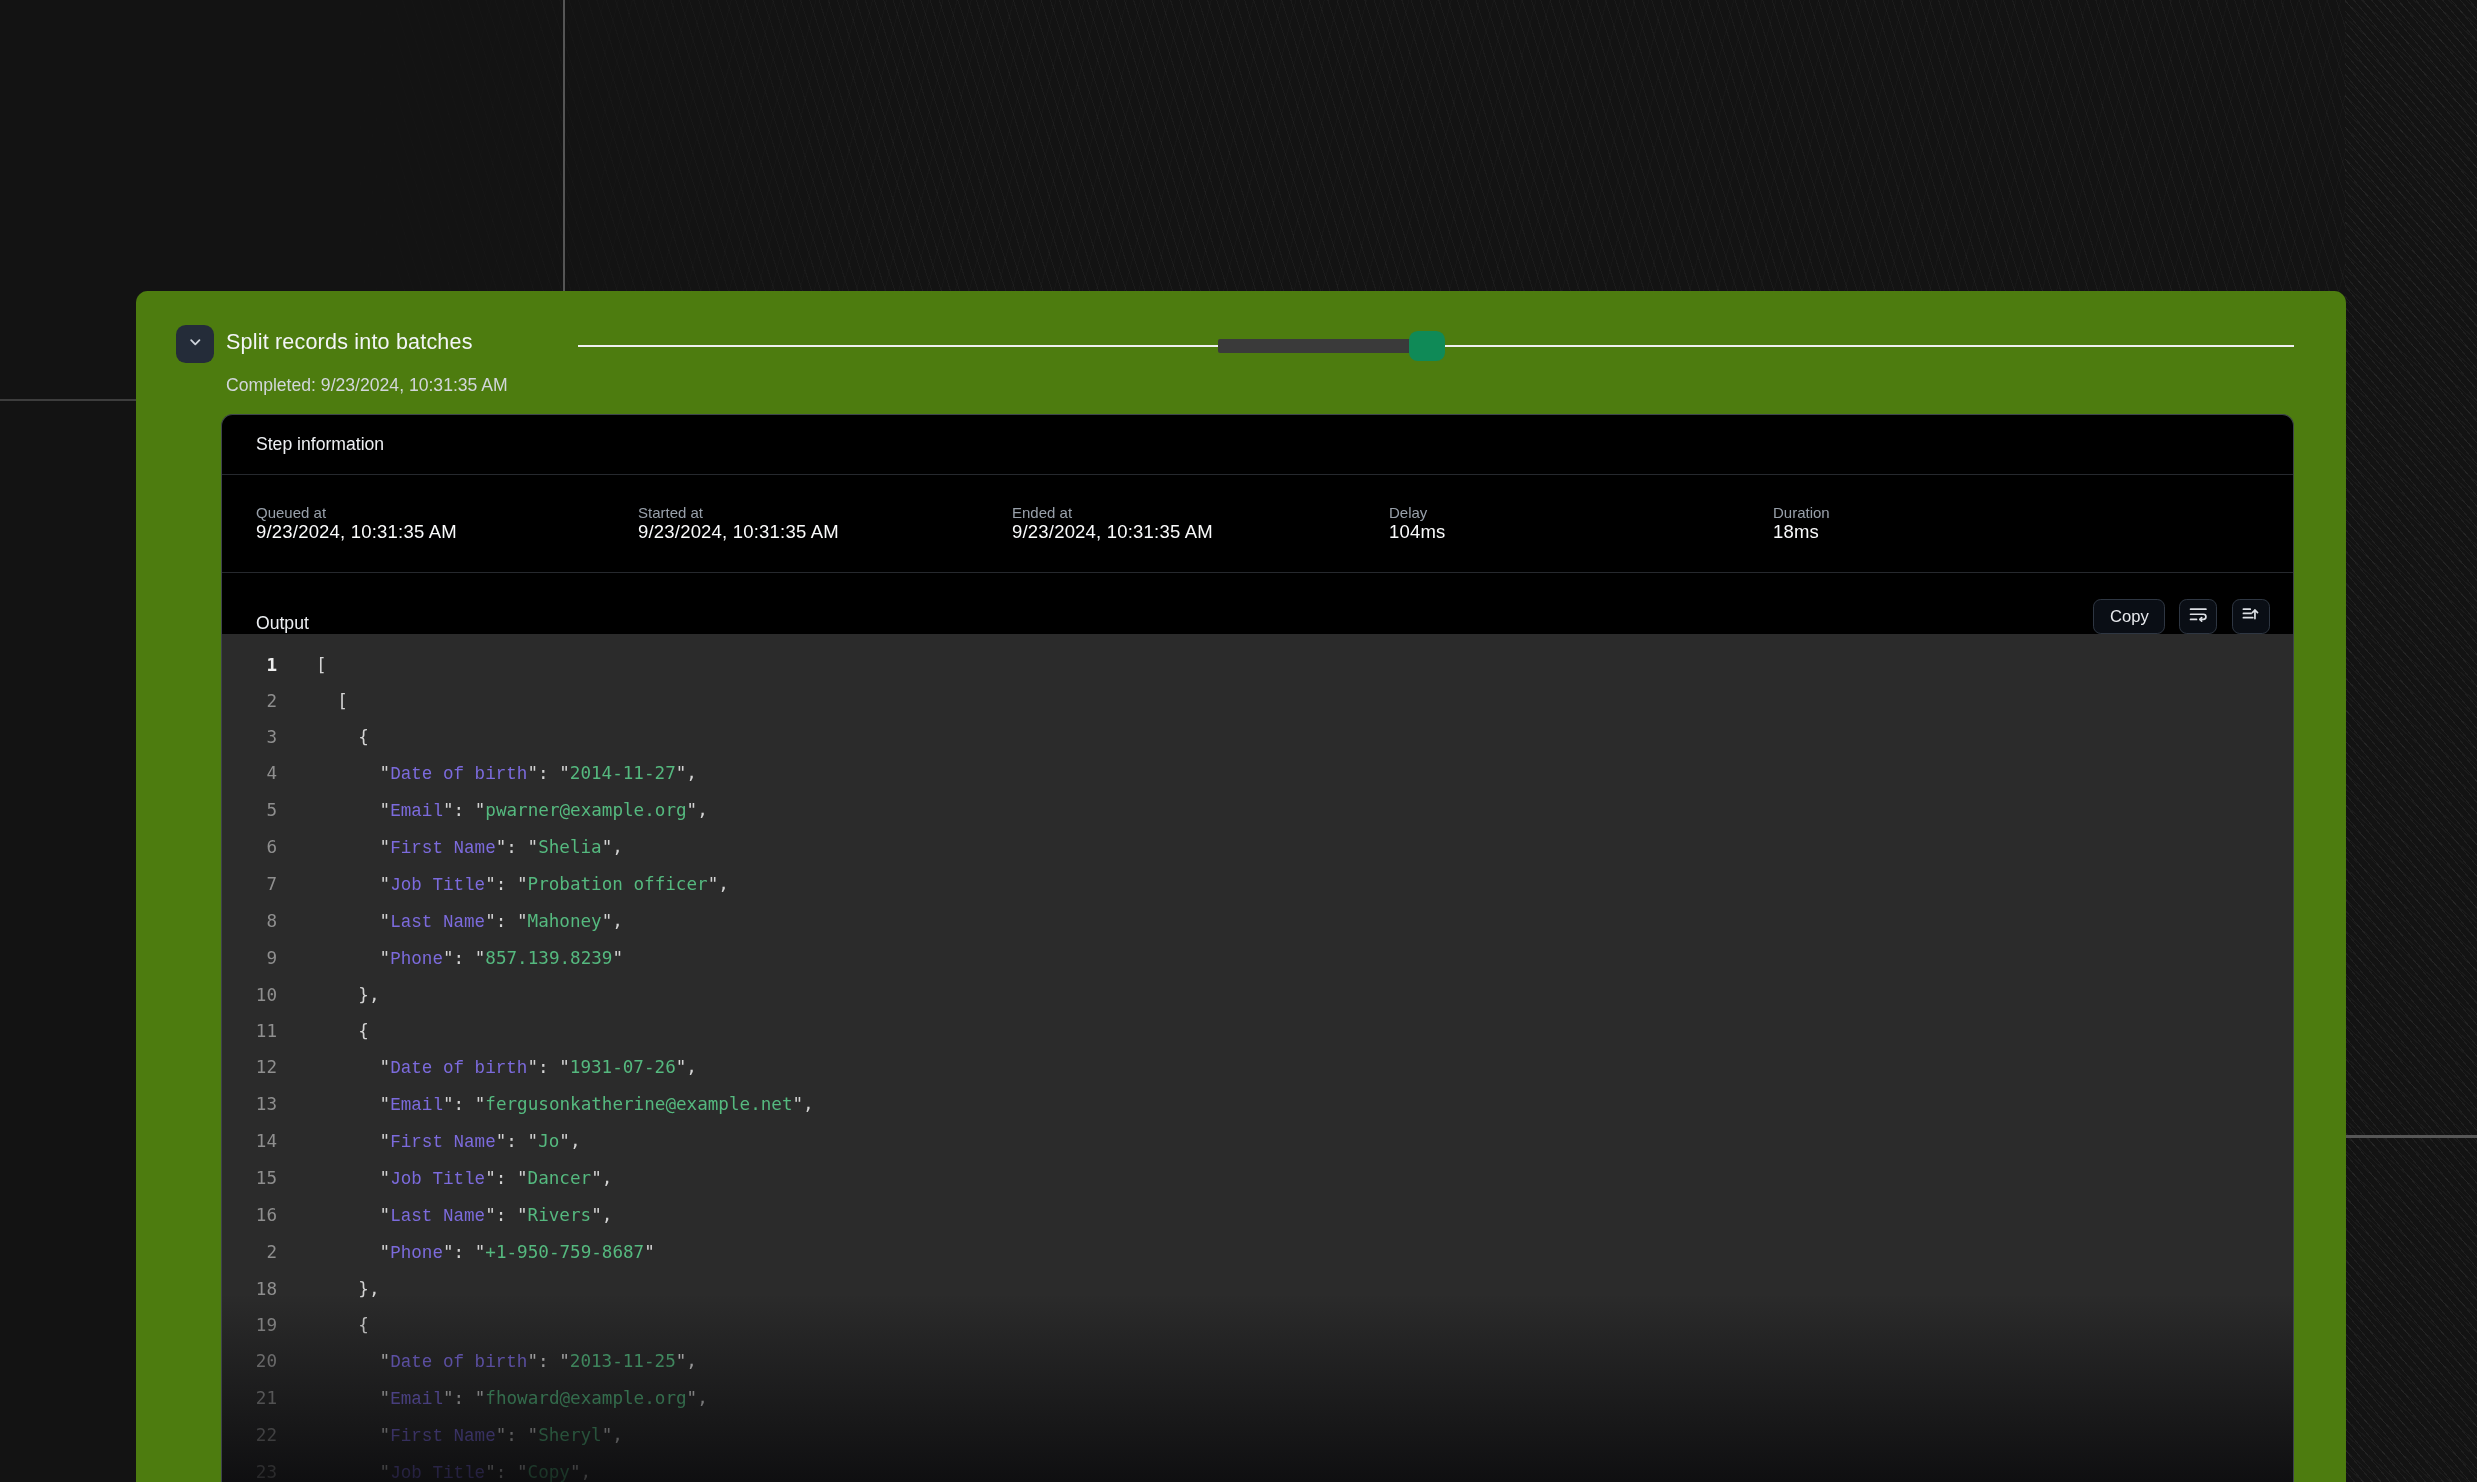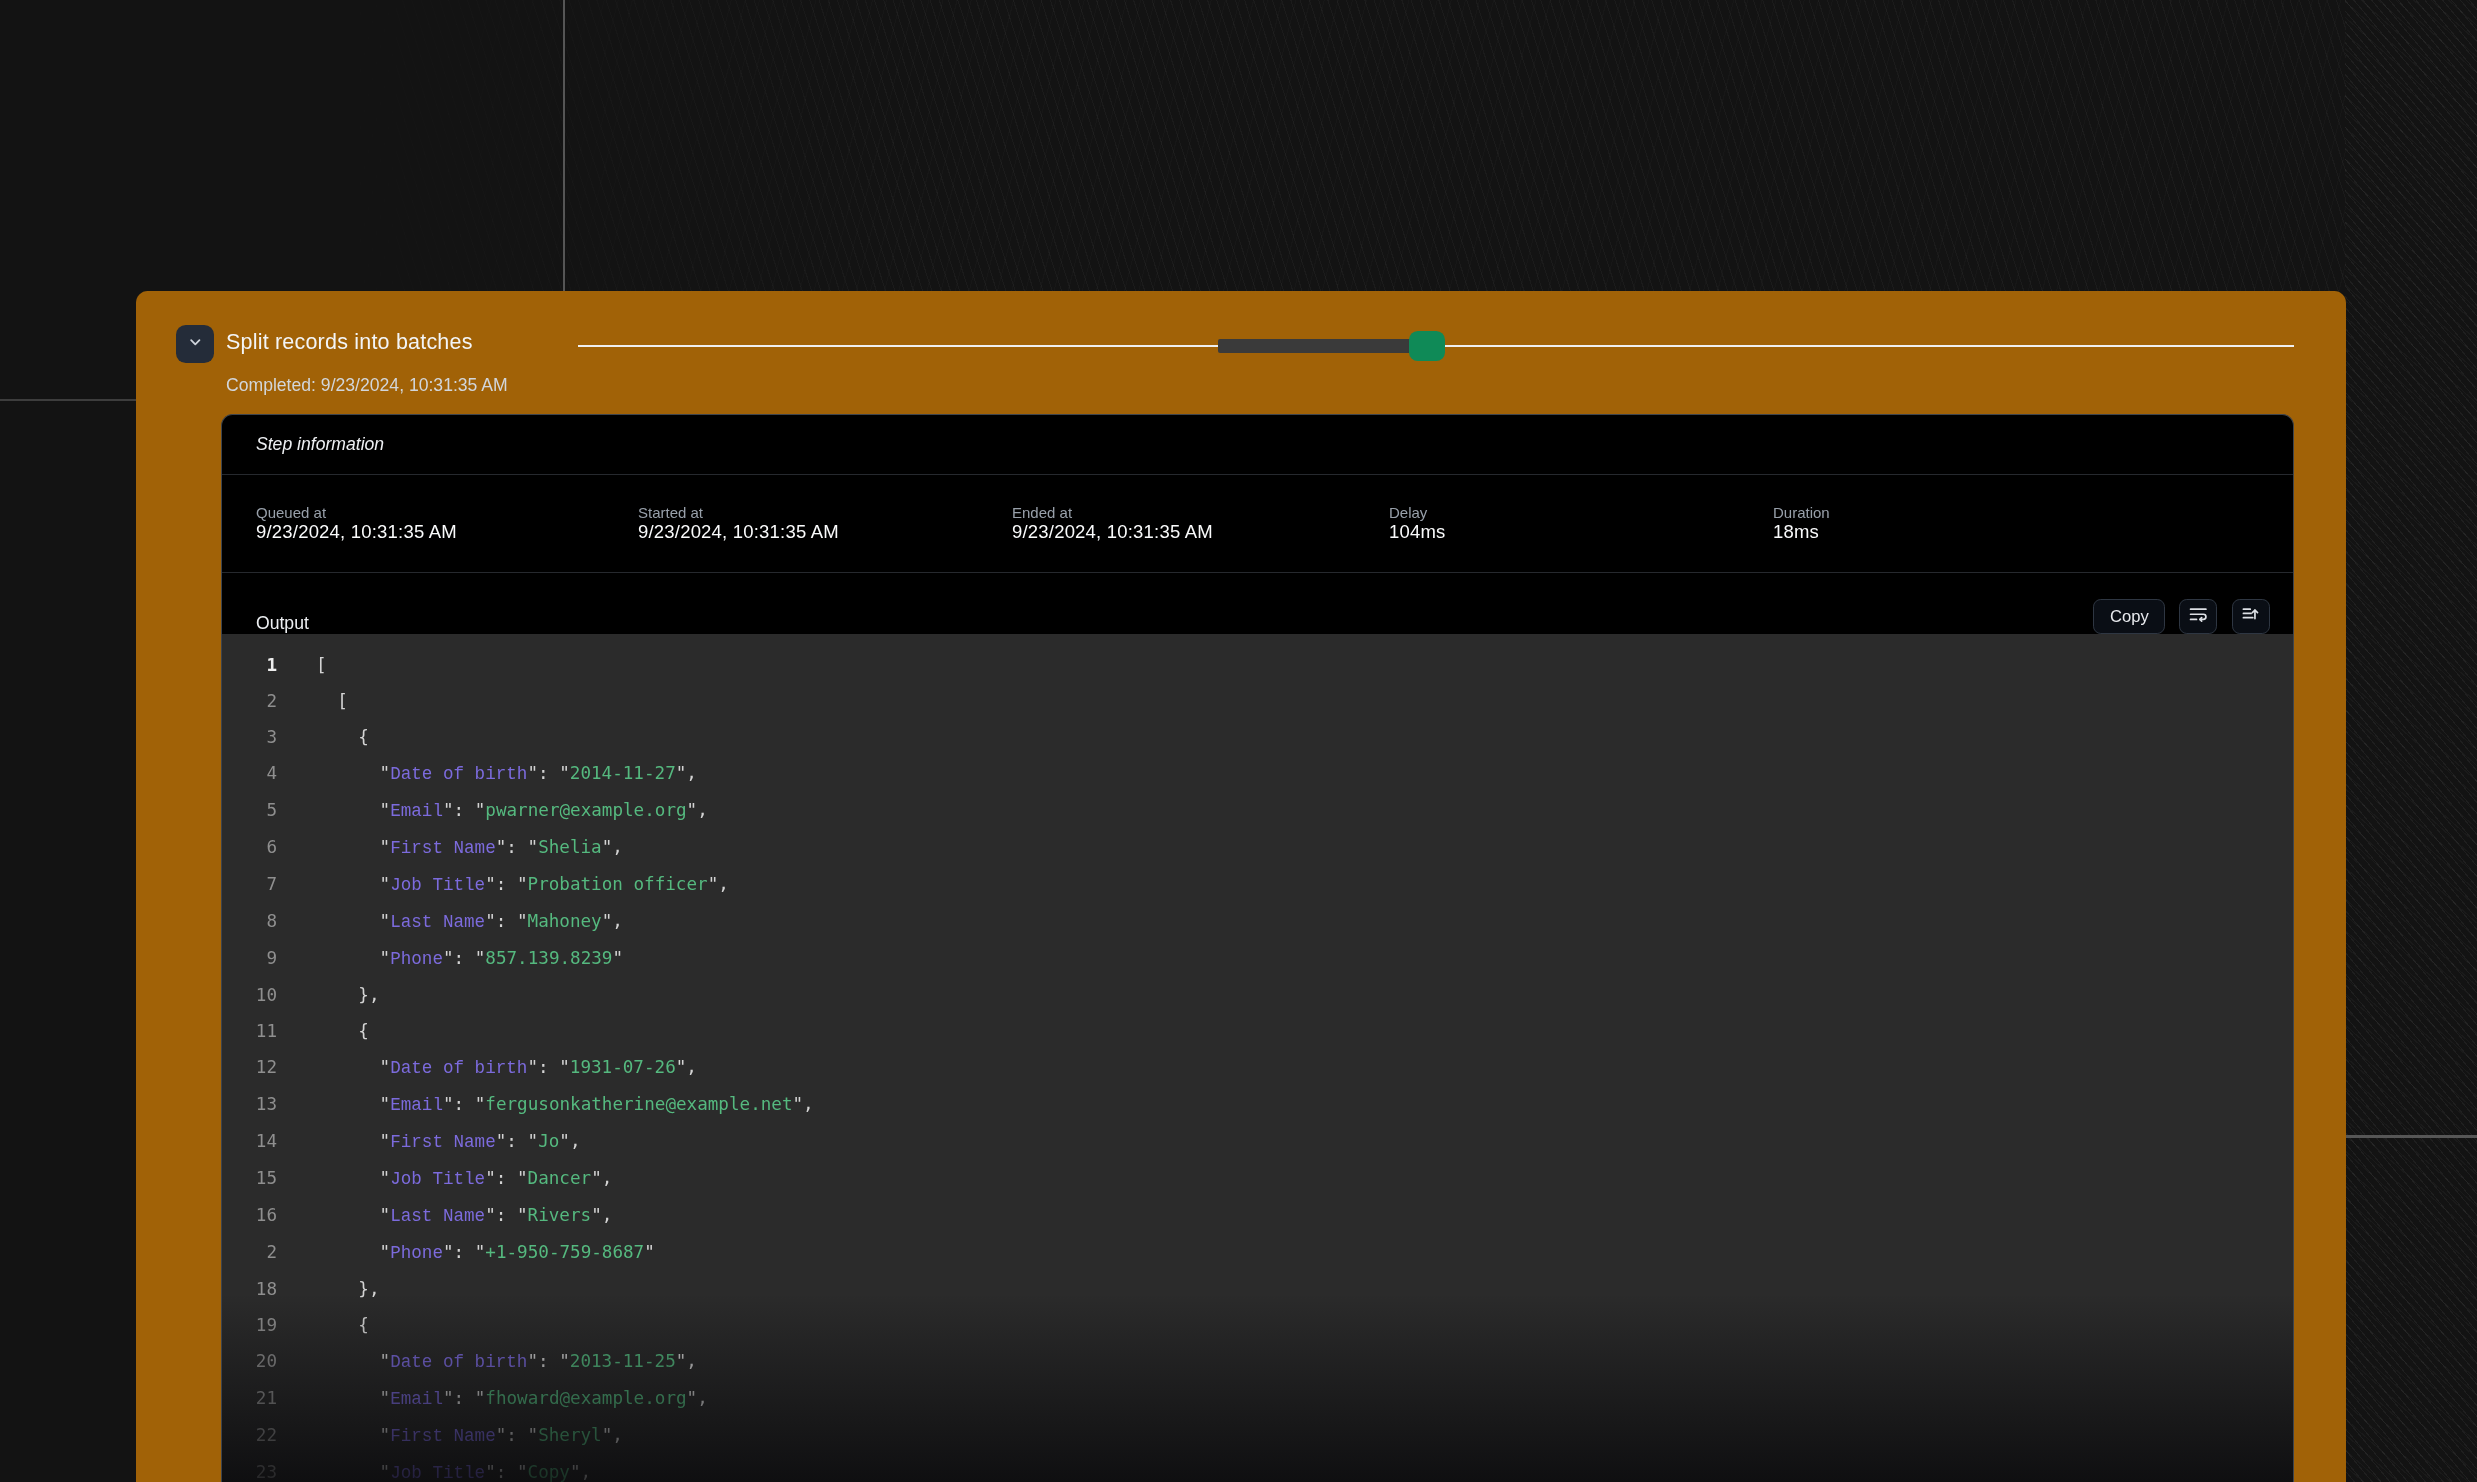--- a/index.html
+++ b/index.html
@@ -17,42 +17,42 @@
   .tex-right { position:absolute; left:2345px; right:0; top:0; bottom:0;
     background:
       repeating-linear-gradient(50deg, rgba(255,255,255,0.05) 0 1px, transparent 1px 6.8px),
       repeating-linear-gradient(42deg, rgba(255,255,255,0.03) 0 1px, transparent 1px 11.7px); }
   .hairline-left { position:absolute; left:0; top:399px; width:136px; height:2px; background:#3d3d3d; }
   .hairline-right { position:absolute; left:2345px; right:0; top:1135px; height:2.9px; background:#565656; }
   .vline-top { position:absolute; left:563px; top:0; width:2px; height:291px; background:rgba(210,210,210,0.35); }
 
   
   .app { position:absolute; left:136px; top:291px; width:2210px; height:1192px;
-    background:#a16207; border-radius:11.7px 11.7px 0 0; }
+    background:#4d7c0f; border-radius:11.7px 11.7px 0 0; }
 
   .chevron-btn { position:absolute; left:40px; top:34px; width:38px; height:38px;
     border-radius:9.8px; background:#242c39; display:flex; align-items:center; justify-content:center;
     cursor:pointer; }
   .step-title { position:absolute; left:90px; top:39px; font-size:21.5px; font-weight:500;
     color:#f3f5f7; letter-spacing:0.2px; }
   .step-sub { position:absolute; left:90px; top:76px; font-size:17.6px; color:#d2d6db;margin-top:8px; }
 
   .timeline-track { position:absolute; left:442px; top:54px; width:1716px; height:2px; background:#efefef; }
   .timeline-range { position:absolute; left:1082px; top:48px; width:205px; height:13.7px;
     background:#3a3a3a; border-radius:2px; }
   .timeline-handle { position:absolute; left:1273px; top:40px; width:36px; height:30px;
     background:#0f8a57; border-radius:8.8px; cursor:grab; }
 
   
   .card { position:absolute; left:85px; top:123px; width:2073px; bottom:0;
     background:#000; border:1px solid #3e444c; border-bottom:none;
     border-radius:11.7px 11.7px 0 0; overflow:hidden; display:flex; flex-direction:column; }
 
   .card-title-row { height:60px; flex:none; display:flex; align-items:center;
-    padding:0 34px; border-bottom:1px solid #26292e;font-style:italic; }
+    padding:0 34px; border-bottom:1px solid #26292e; }
   .card-title { font-size:17.6px; color:#eef0f3; }
 
   .info-row { height:98px; flex:none; display:grid;
     grid-template-columns:382px 374px 377px 384px 1fr;
     align-items:center; padding-left:34px; border-bottom:1px solid #26292e; }
   .info-field .lbl { font-size:15px; color:#98a0aa; margin-bottom:0; }
   .info-field .val { font-size:18.5px; font-weight:400; color:#fafbfc; letter-spacing:0.2px; }
 
   .output-row { height:61px; flex:none; display:flex; align-items:flex-end;
     padding:0 23.4px 0 34px; }

